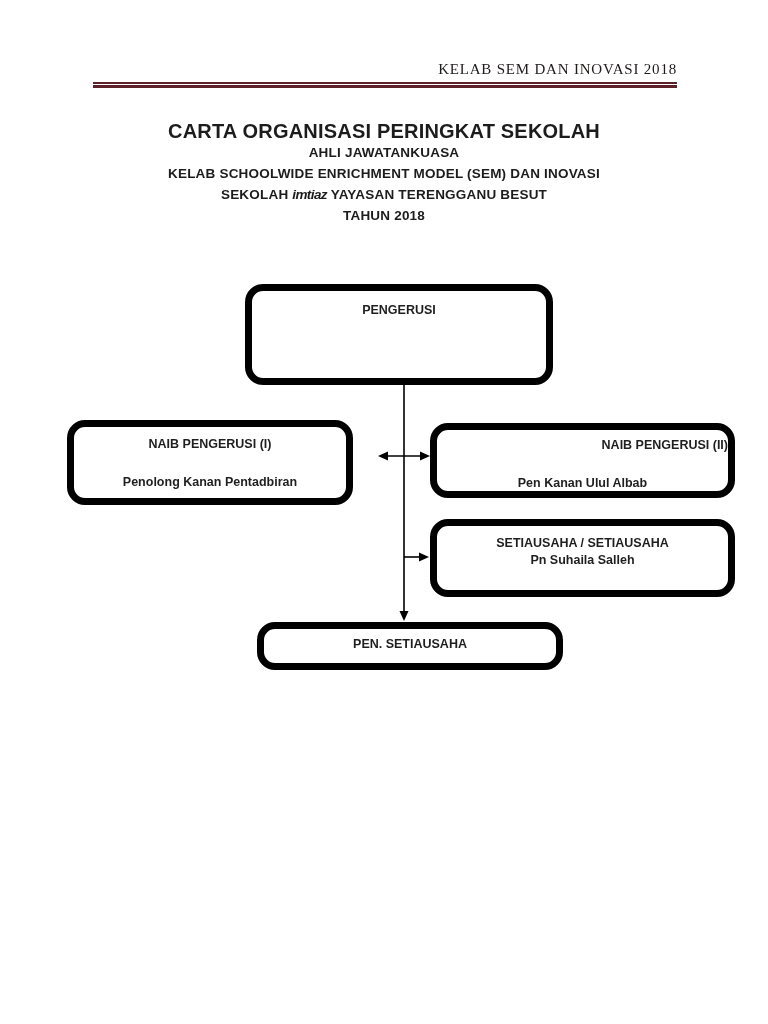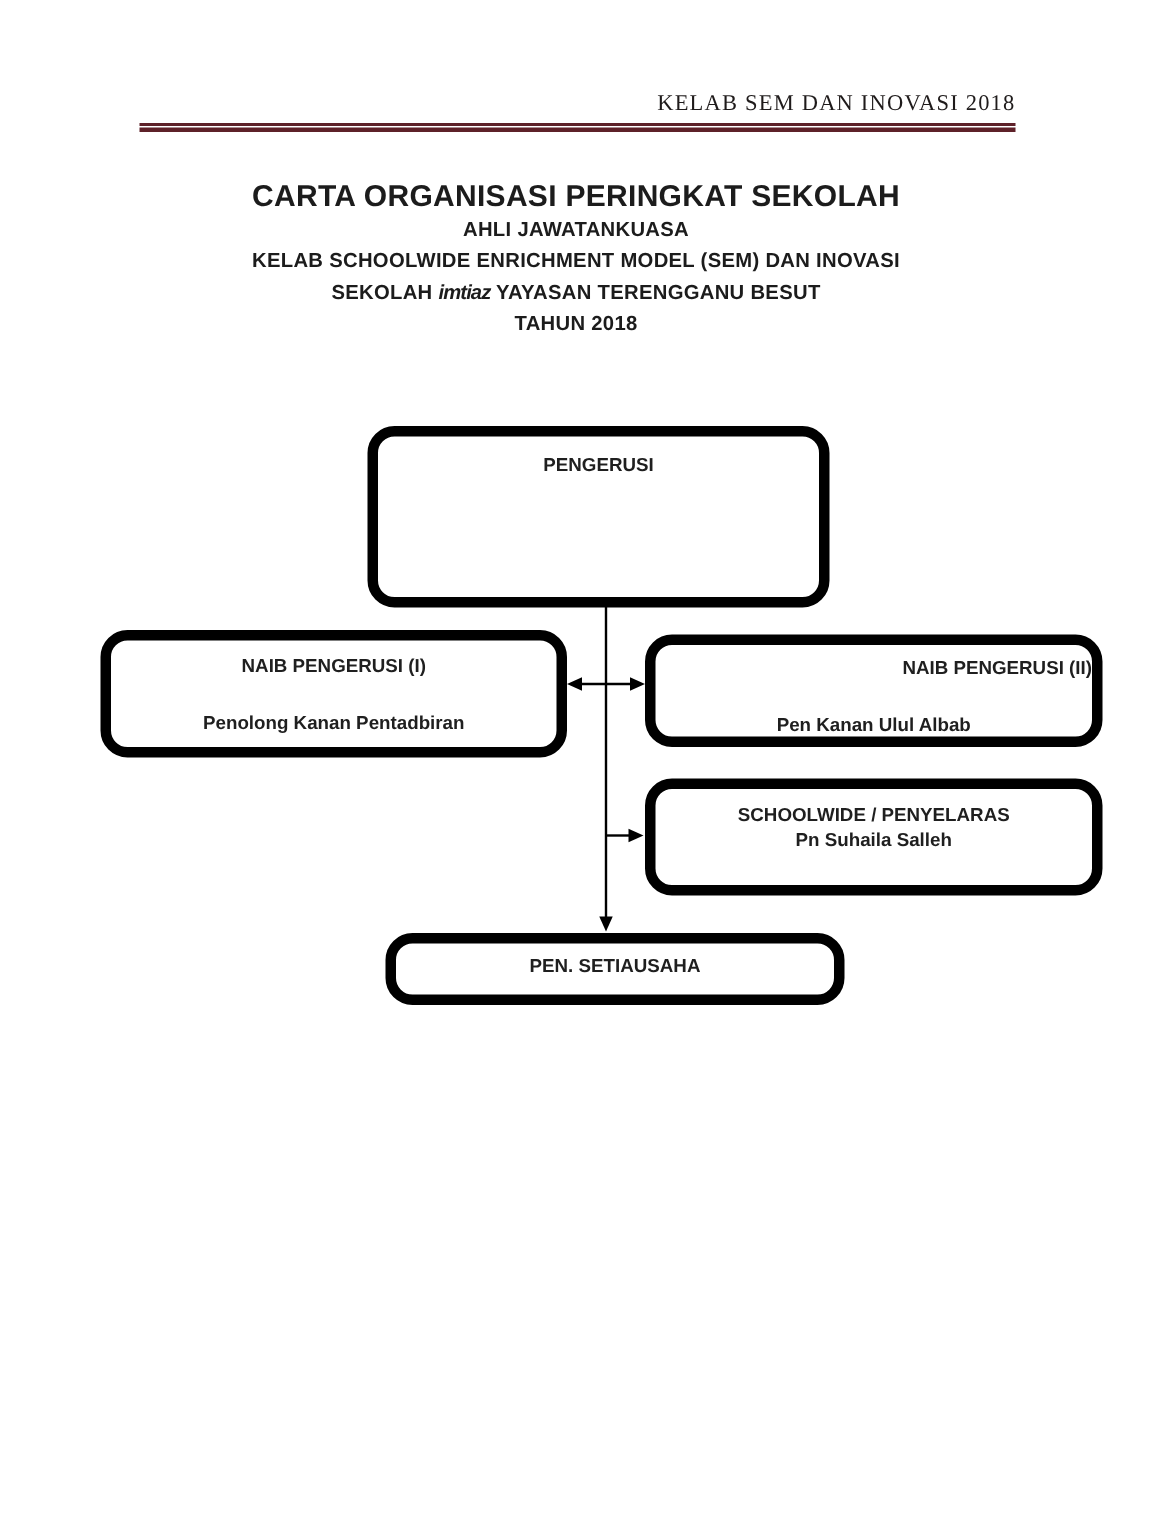--- a/index.html
+++ b/index.html
@@ -64,25 +64,25 @@
     position: absolute;
     left: 0;
     right: 0;
     text-align: center;
     font-weight: bold;
     font-size: 12.5px;
     color: #1f1f1f;
     white-space: nowrap;
   }
 
-  .box-pengerusi      { left: 245px; top: 284px; width: 308px; height: 121px; }
+  .box-pengerusi      { left: 245px; top: 284px; width: 308px; height: 101px; }
   .box-pengerusi .t1  { top: 12px; }
   .box-pengerusi .t2  { top: 66px; }
 
-  .box-naib1          { left: 67px;  top: 420px; width: 311px; height: 85px; }
+  .box-naib1          { left: 67px;  top: 420px; width: 286px; height: 85px; }
   .box-naib1 .t1      { top: 10px; }
   .box-naib1 .t2      { top: 48px; }
 
   .box-naib2          { left: 430px; top: 423px; width: 305px; height: 75px; }
   .box-naib2 .t1      { top: 8px; text-align: right; }
   .box-naib2 .t2      { top: 46px; }
 
   .box-setiausaha     { left: 430px; top: 519px; width: 305px; height: 78px; }
   .box-setiausaha .t1 { top: 10px; }
   .box-setiausaha .t2 { top: 27px; }
@@ -137,21 +137,21 @@
     <div class="box-label t1">NAIB PENGERUSI (I)</div>
     <div class="box-label t2">Penolong Kanan Pentadbiran</div>
   </div>
 
   <div class="org-box box-naib2">
     <div class="box-label t1">NAIB PENGERUSI (II)</div>
     <div class="box-label t2">Pen Kanan Ulul Albab</div>
   </div>
 
   <div class="org-box box-setiausaha">
-    <div class="box-label t1">SCHOOLWIDE / PENYELARAS</div>
+    <div class="box-label t1">SETIAUSAHA / SETIAUSAHA</div>
     <div class="box-label t2">Pn Suhaila Salleh</div>
   </div>
 
   <div class="org-box box-pensetiausaha">
     <div class="box-label t1">PEN. SETIAUSAHA</div>
   </div>
 
 </div>
 
 </body></html>

